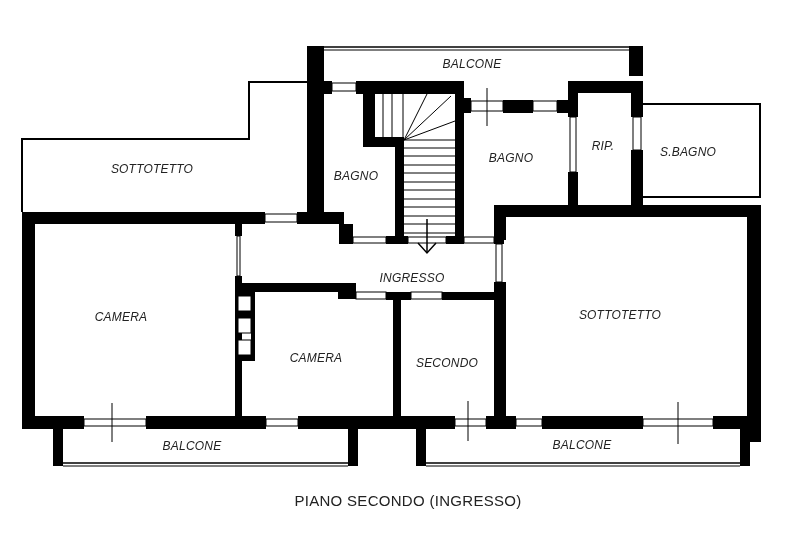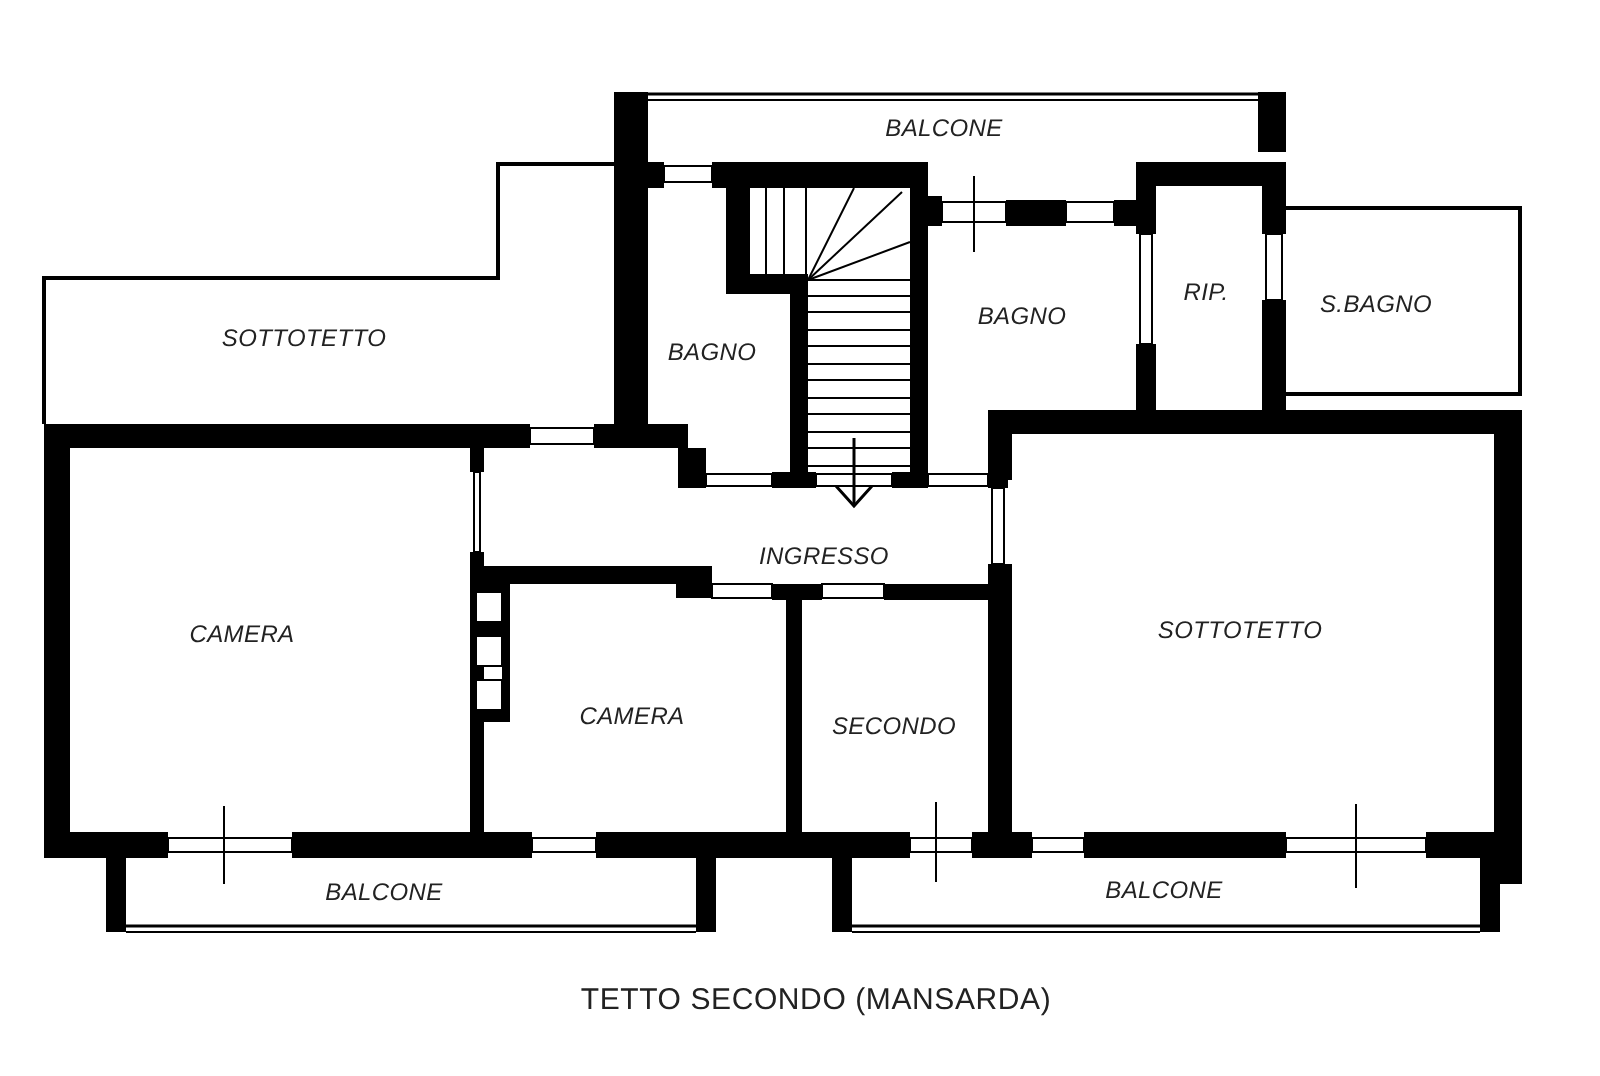--- a/index.html
+++ b/index.html
@@ -165,13 +165,13 @@
 <div class="room-label" style="left:603px;top:146px;">RIP.</div>
 <div class="room-label" style="left:688px;top:152px;">S.BAGNO</div>
 <div class="room-label" style="left:412px;top:278px;text-align:center;">INGRESSO</div>
 <div class="room-label" style="left:121px;top:317px;">CAMERA</div>
 <div class="room-label" style="left:316px;top:358px;">CAMERA</div>
 <div class="room-label" style="left:447px;top:363px;">SECONDO</div>
 <div class="room-label" style="left:620px;top:315px;">SOTTOTETTO</div>
 <div class="room-label" style="left:192px;top:446px;">BALCONE</div>
 <div class="room-label" style="left:582px;top:445px;">BALCONE</div>
 
-<div class="caption">TETTO SECONDO (MANSARDA)</div>
+<div class="caption">PIANO SECONDO (INGRESSO)</div>
 
 </body></html>

